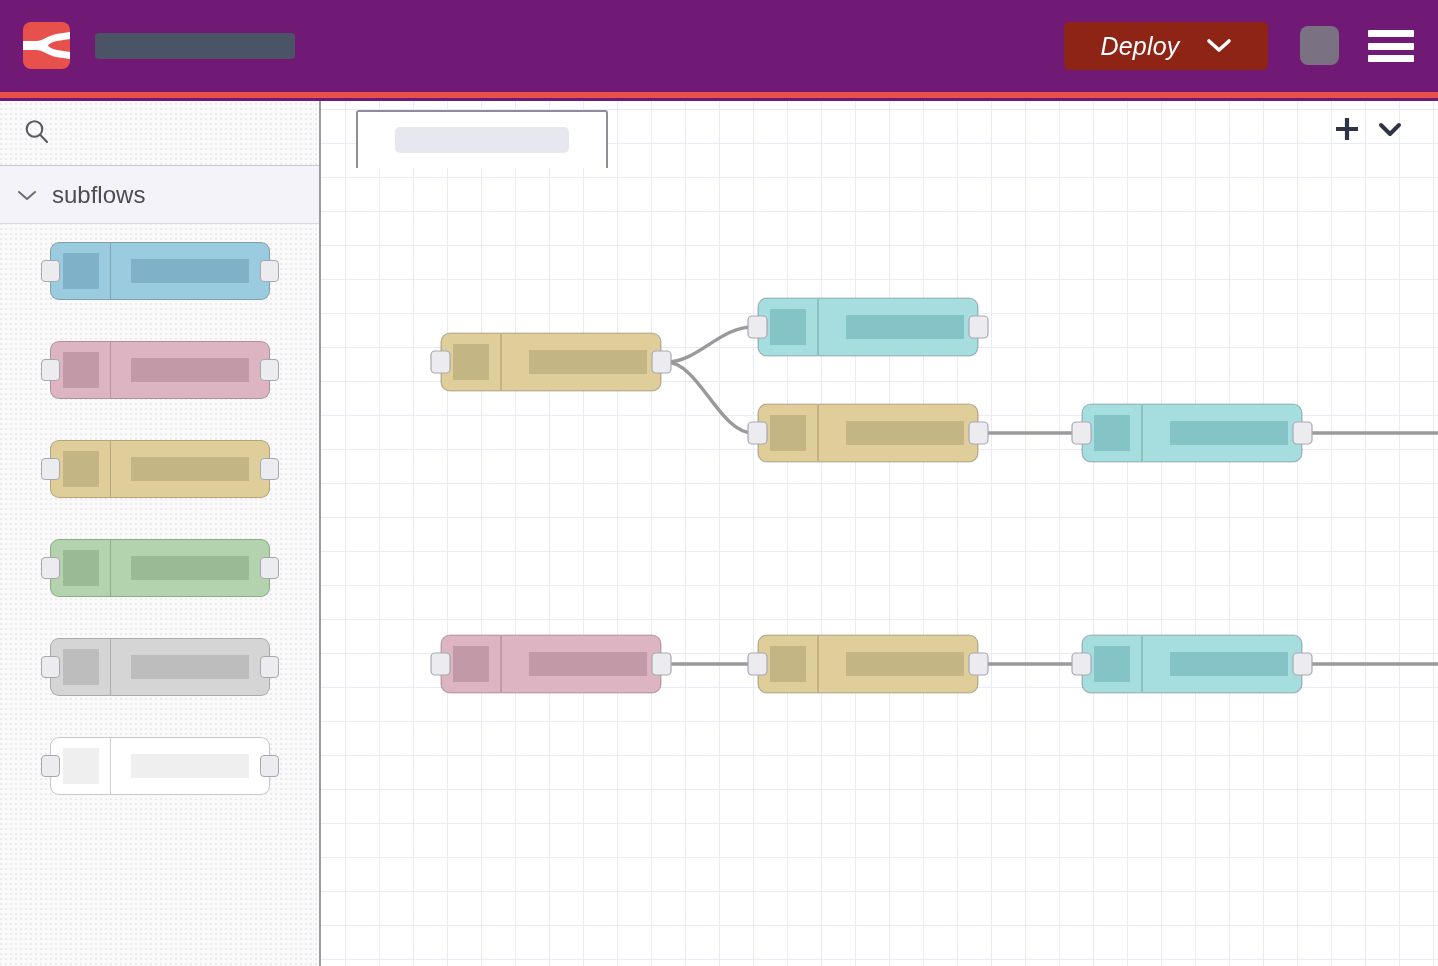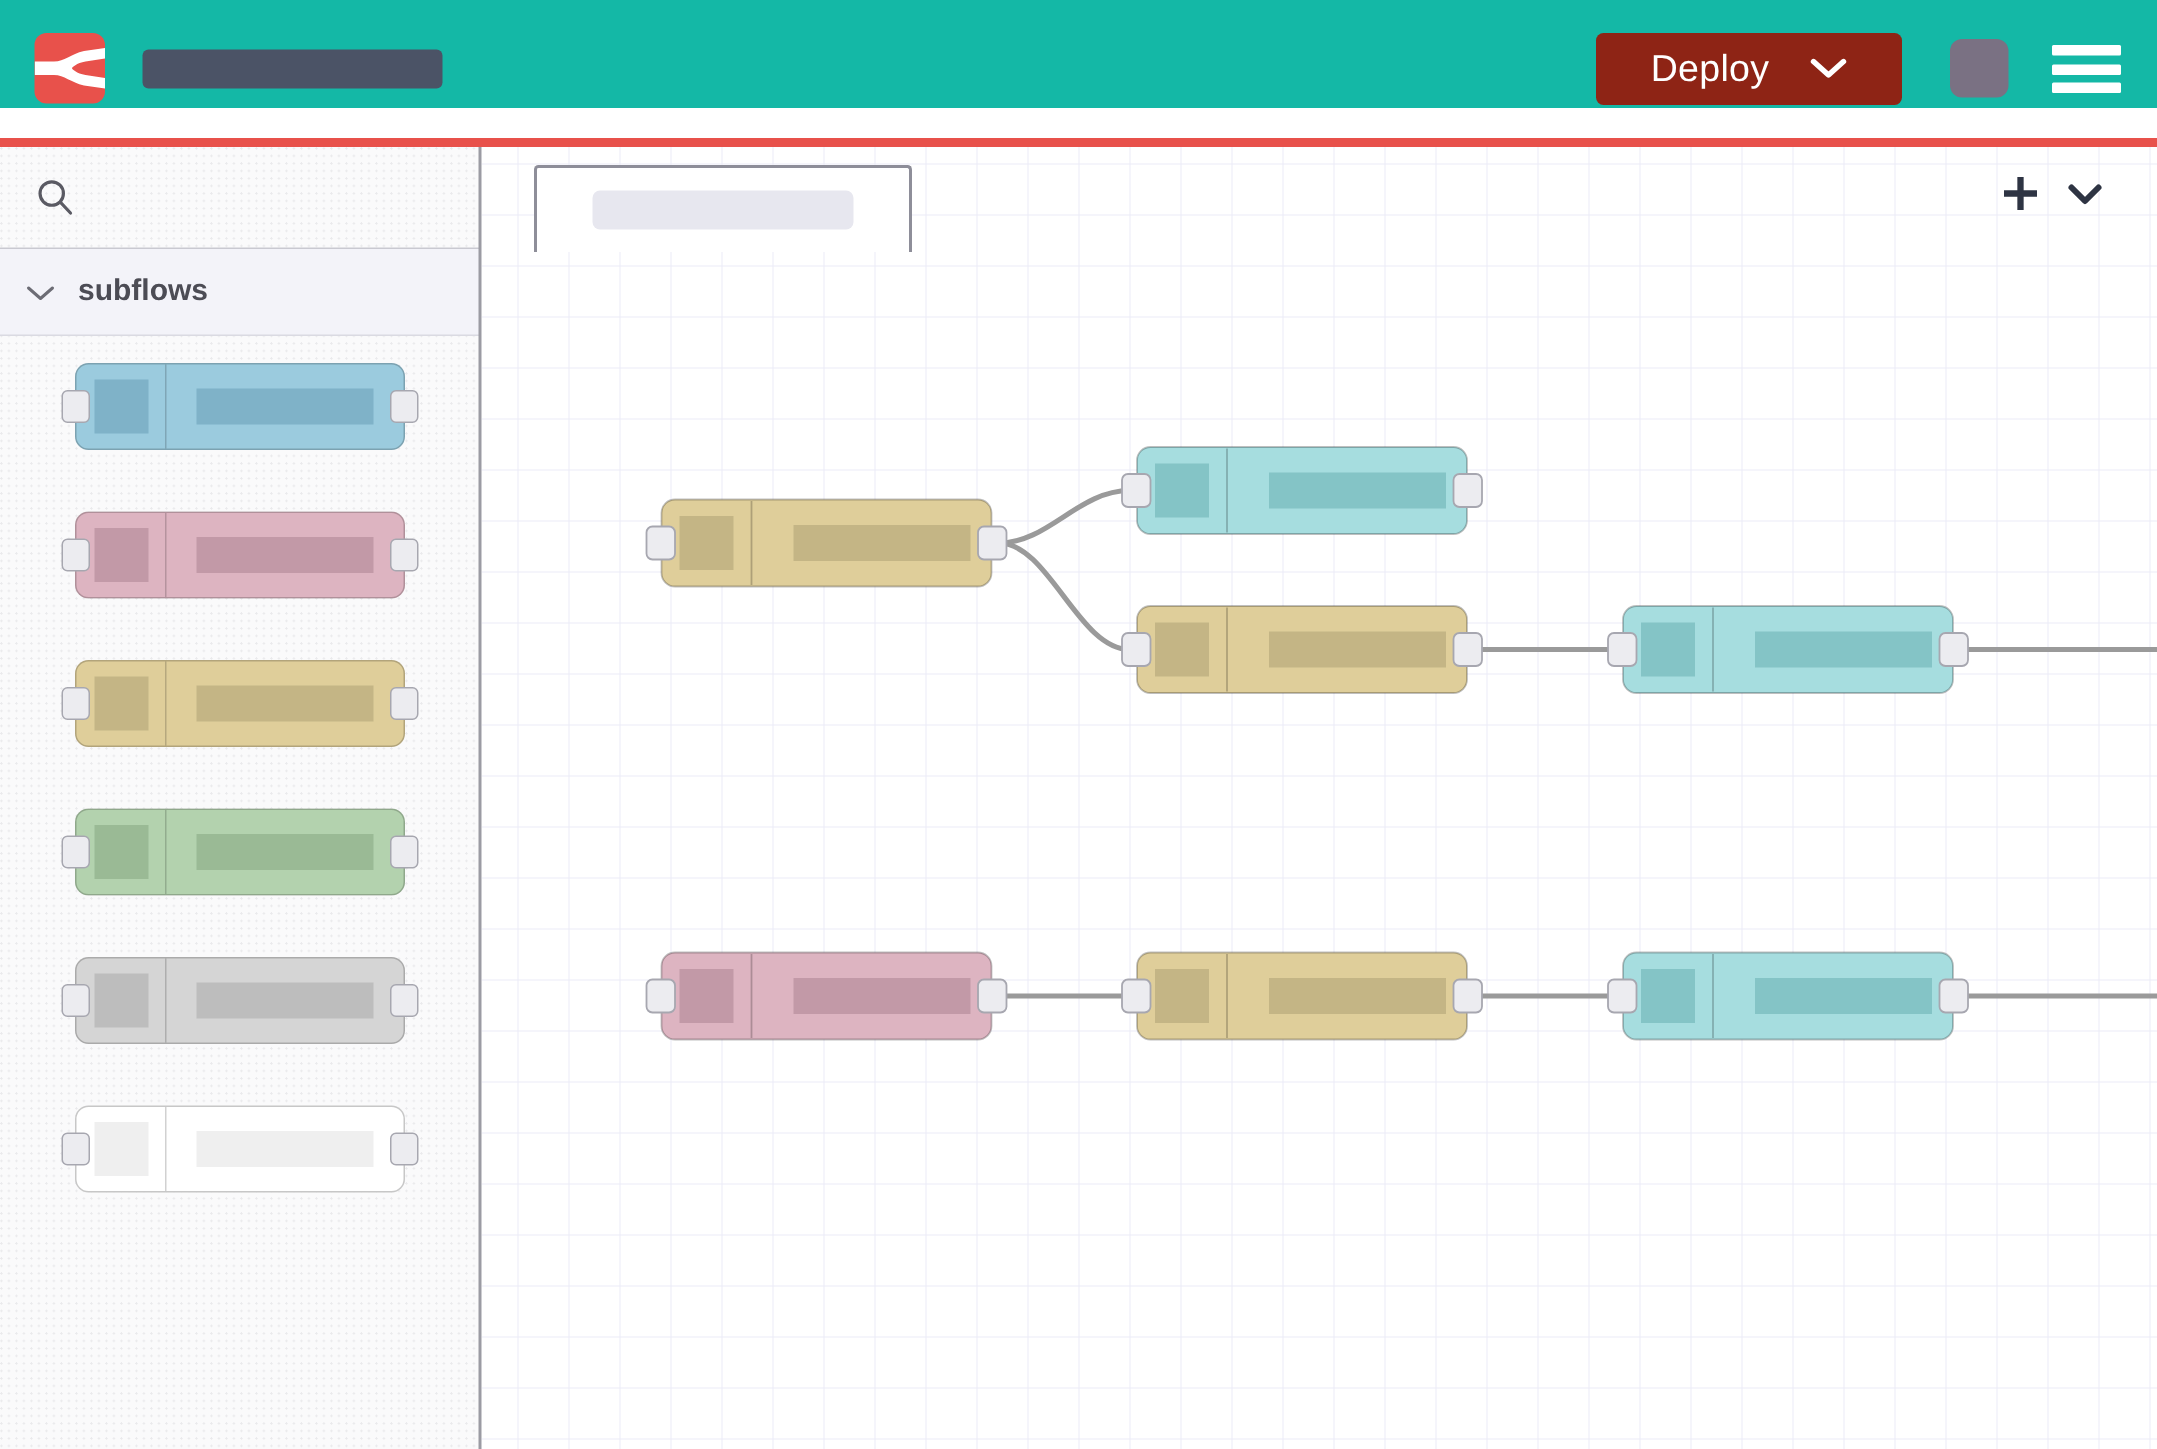--- a/index.html
+++ b/index.html
@@ -18,25 +18,26 @@
     width: 1438px;
     height: 966px;
     overflow: hidden;
   }
 
   
   .header {
     position: absolute;
     top: 0; left: 0;
     width: 1438px;
-    height: 72px;
-    background: #14b8a6;
+    height: 101px;
+    background: #701a75;
     display: flex;
     align-items: center;
     z-index: 40;
+    font-style: italic;
   }
   .header-accent {
     position: absolute;
     top: 92px; left: 0;
     width: 1438px;
     height: 6px;
     background: #E8514B;
     z-index: 41;
   }
 
@@ -155,23 +156,23 @@
     height: 58px;
     background: #F3F3F9;
     border-bottom: 1px solid #DADAE2;
     display: flex;
     align-items: center;
     padding-left: 16px;
     gap: 14px;
     cursor: pointer;
   }
   .category-label {
-    font-size: 20px;
+    font-size: 24px;
     color: #4C4C55;
-    font-weight: 700;
+    font-weight: 400;
   }
 
   .palette-list {
     position: relative;
     padding-top: 18px;
   }
 
   
   .pnode {
     position: relative;

